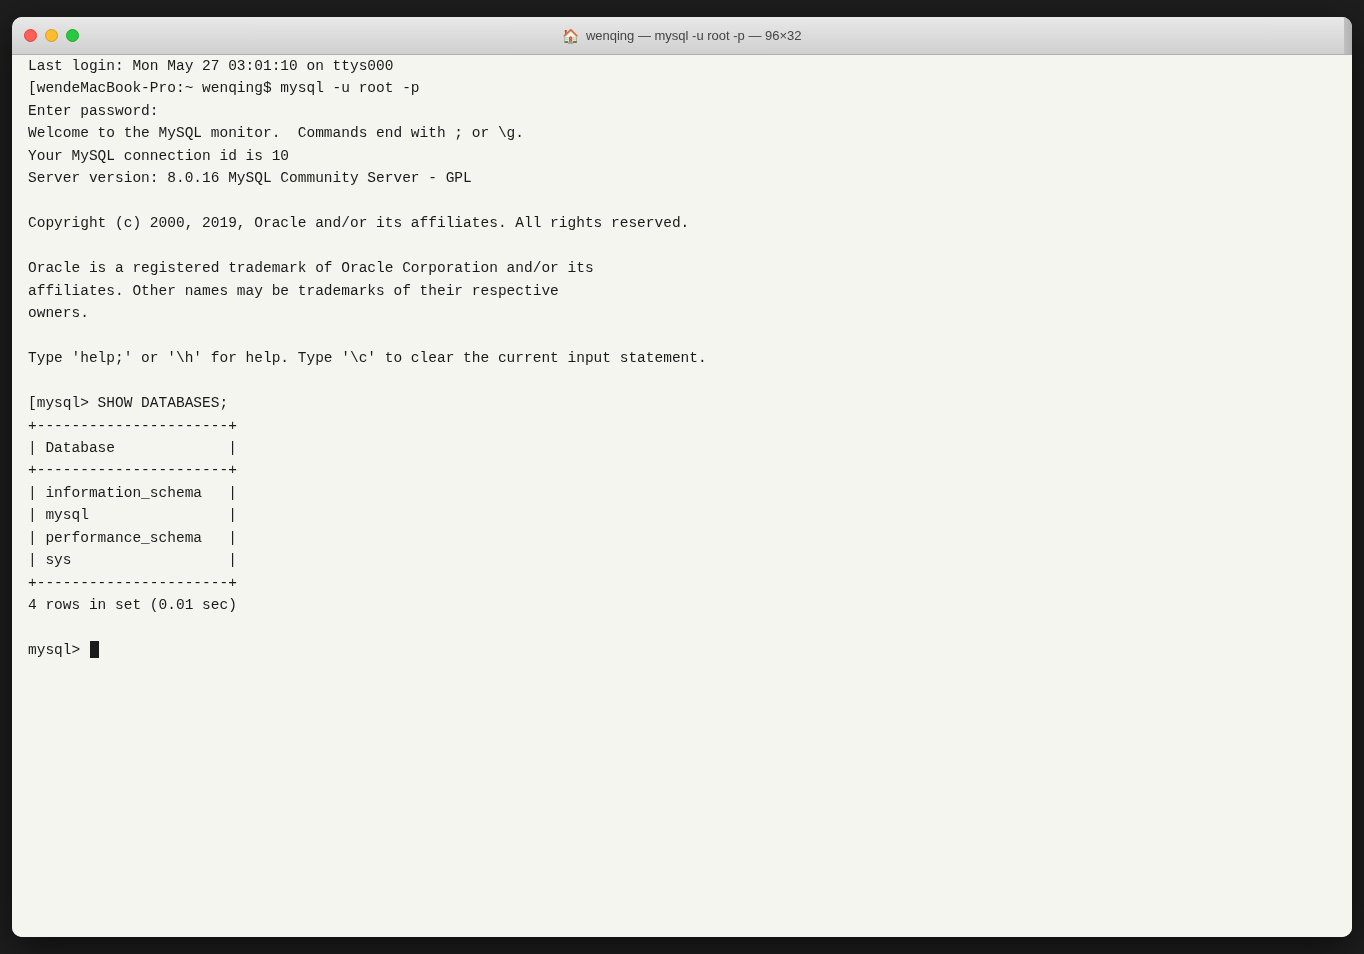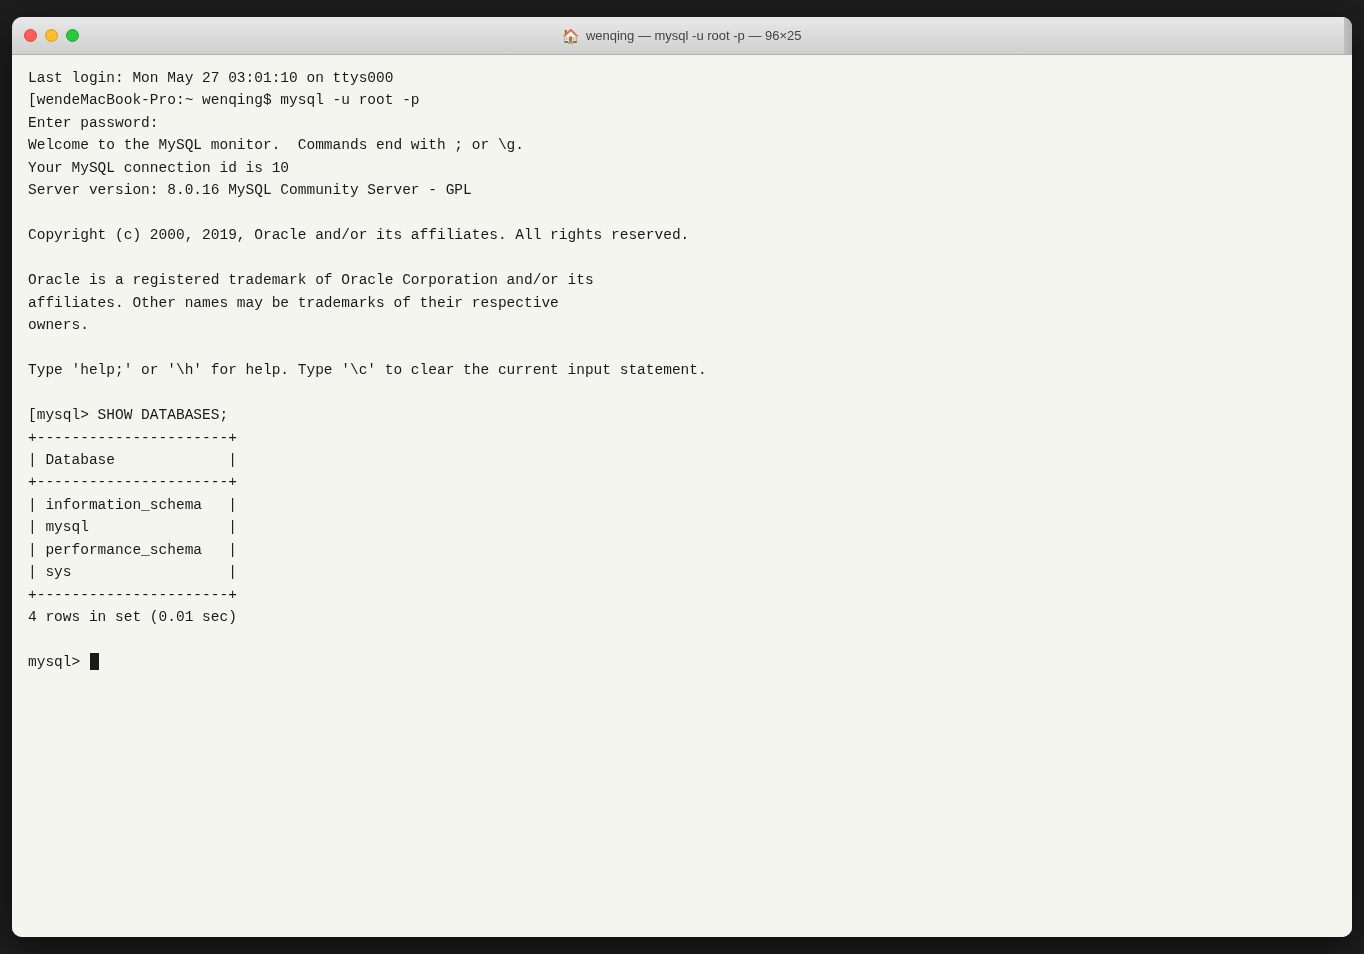--- a/index.html
+++ b/index.html
@@ -90,21 +90,21 @@
       right: 0;
       top: 0;
       width: 8px;
       height: 100%;
       background: linear-gradient(to right, #c0c0c0, #b0b0b0);
     }
 
     .terminal-body {
       flex: 1;
       background: #f5f5f0;
-      padding: 12px 16px;
+      padding: 0 16px;
       font-family: 'Courier New', Courier, monospace;
       font-size: 14.5px;
       color: #1a1a1a;
       overflow-y: auto;
       line-height: 1.55;
       white-space: pre;
     }
 
     .cursor {
       display: inline-block;
@@ -120,21 +120,21 @@
 
 <div class="window">
   <div class="titlebar">
     <div class="traffic-lights">
       <div class="traffic-light close"></div>
       <div class="traffic-light minimize"></div>
       <div class="traffic-light maximize"></div>
     </div>
     <div class="title">
       <span class="title-icon">🏠</span>
-      <span>wenqing — mysql -u root -p — 96×25</span>
+      <span>wenqing — mysql -u root -p — 96×32</span>
     </div>
     <div class="resize-handle"></div>
   </div>
   <div class="terminal-body" id="terminal-content">Last login: Mon May 27 03:01:10 on ttys000
 [wendeMacBook-Pro:~ wenqing$ mysql -u root -p
 Enter password: 
 Welcome to the MySQL monitor.  Commands end with ; or \g.
 Your MySQL connection id is 10
 Server version: 8.0.16 MySQL Community Server - GPL
 

